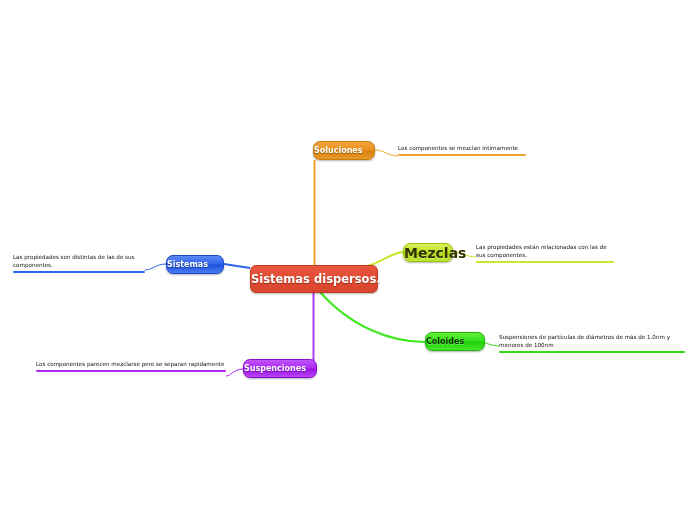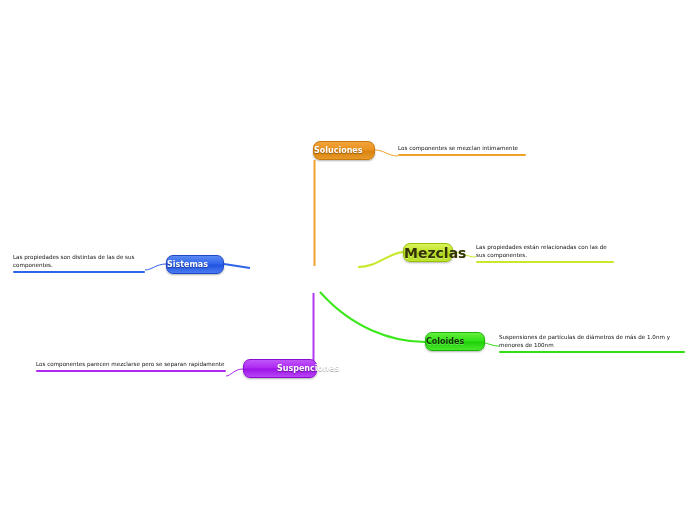--- a/index.html
+++ b/index.html
@@ -103,21 +103,20 @@
   .node-suspenciones {
     left: 243px;
     top: 359px;
     width: 74px;
     height: 19px;
     font-size: 8px;
     color: #ffffff;
     background: linear-gradient(to bottom, #c055fa 0%, #ad28f2 48%, #9c12e5 52%, #b844f7 100%);
     border: 1px solid #8c0bd1;
     box-shadow: 0 1px 2px rgba(0,0,0,0.3);
-    padding-left: 33px;
   }
 
   
   .note {
     position: absolute;
     box-sizing: border-box;
   }
   .note-text {
     font-size: 5.6px;
     line-height: 1.45;
@@ -169,20 +168,23 @@
 
     <path d="M 250 268 L 224 264" stroke="#2f63ea" stroke-width="2" fill="none"></path>
 
     <path d="M 166 264 C 156 264 152 270 145 270" stroke="#2f63ea" stroke-width="1" fill="none"></path>
 
     <path d="M 313.5 293 L 313.5 369 L 317 369" stroke="#b13bf5" stroke-width="2" fill="none"></path>
 
     <path d="M 243 369 C 234 369 231 376 226 376" stroke="#ad28f2" stroke-width="1" fill="none"></path>
   </svg>
 
+  <div class="node node-root">
+    <span>Sistemas dispersos.</span>
+  </div>
 
   <div class="node node-soluciones">
     <span>Soluciones</span>
   </div>
   <div class="note note-right note-soluciones">
     <span class="note-text">Los componentes se mezclan intimamente</span>
     <span class="note-rule"></span>
   </div>
 
   <div class="node node-mezclas">

